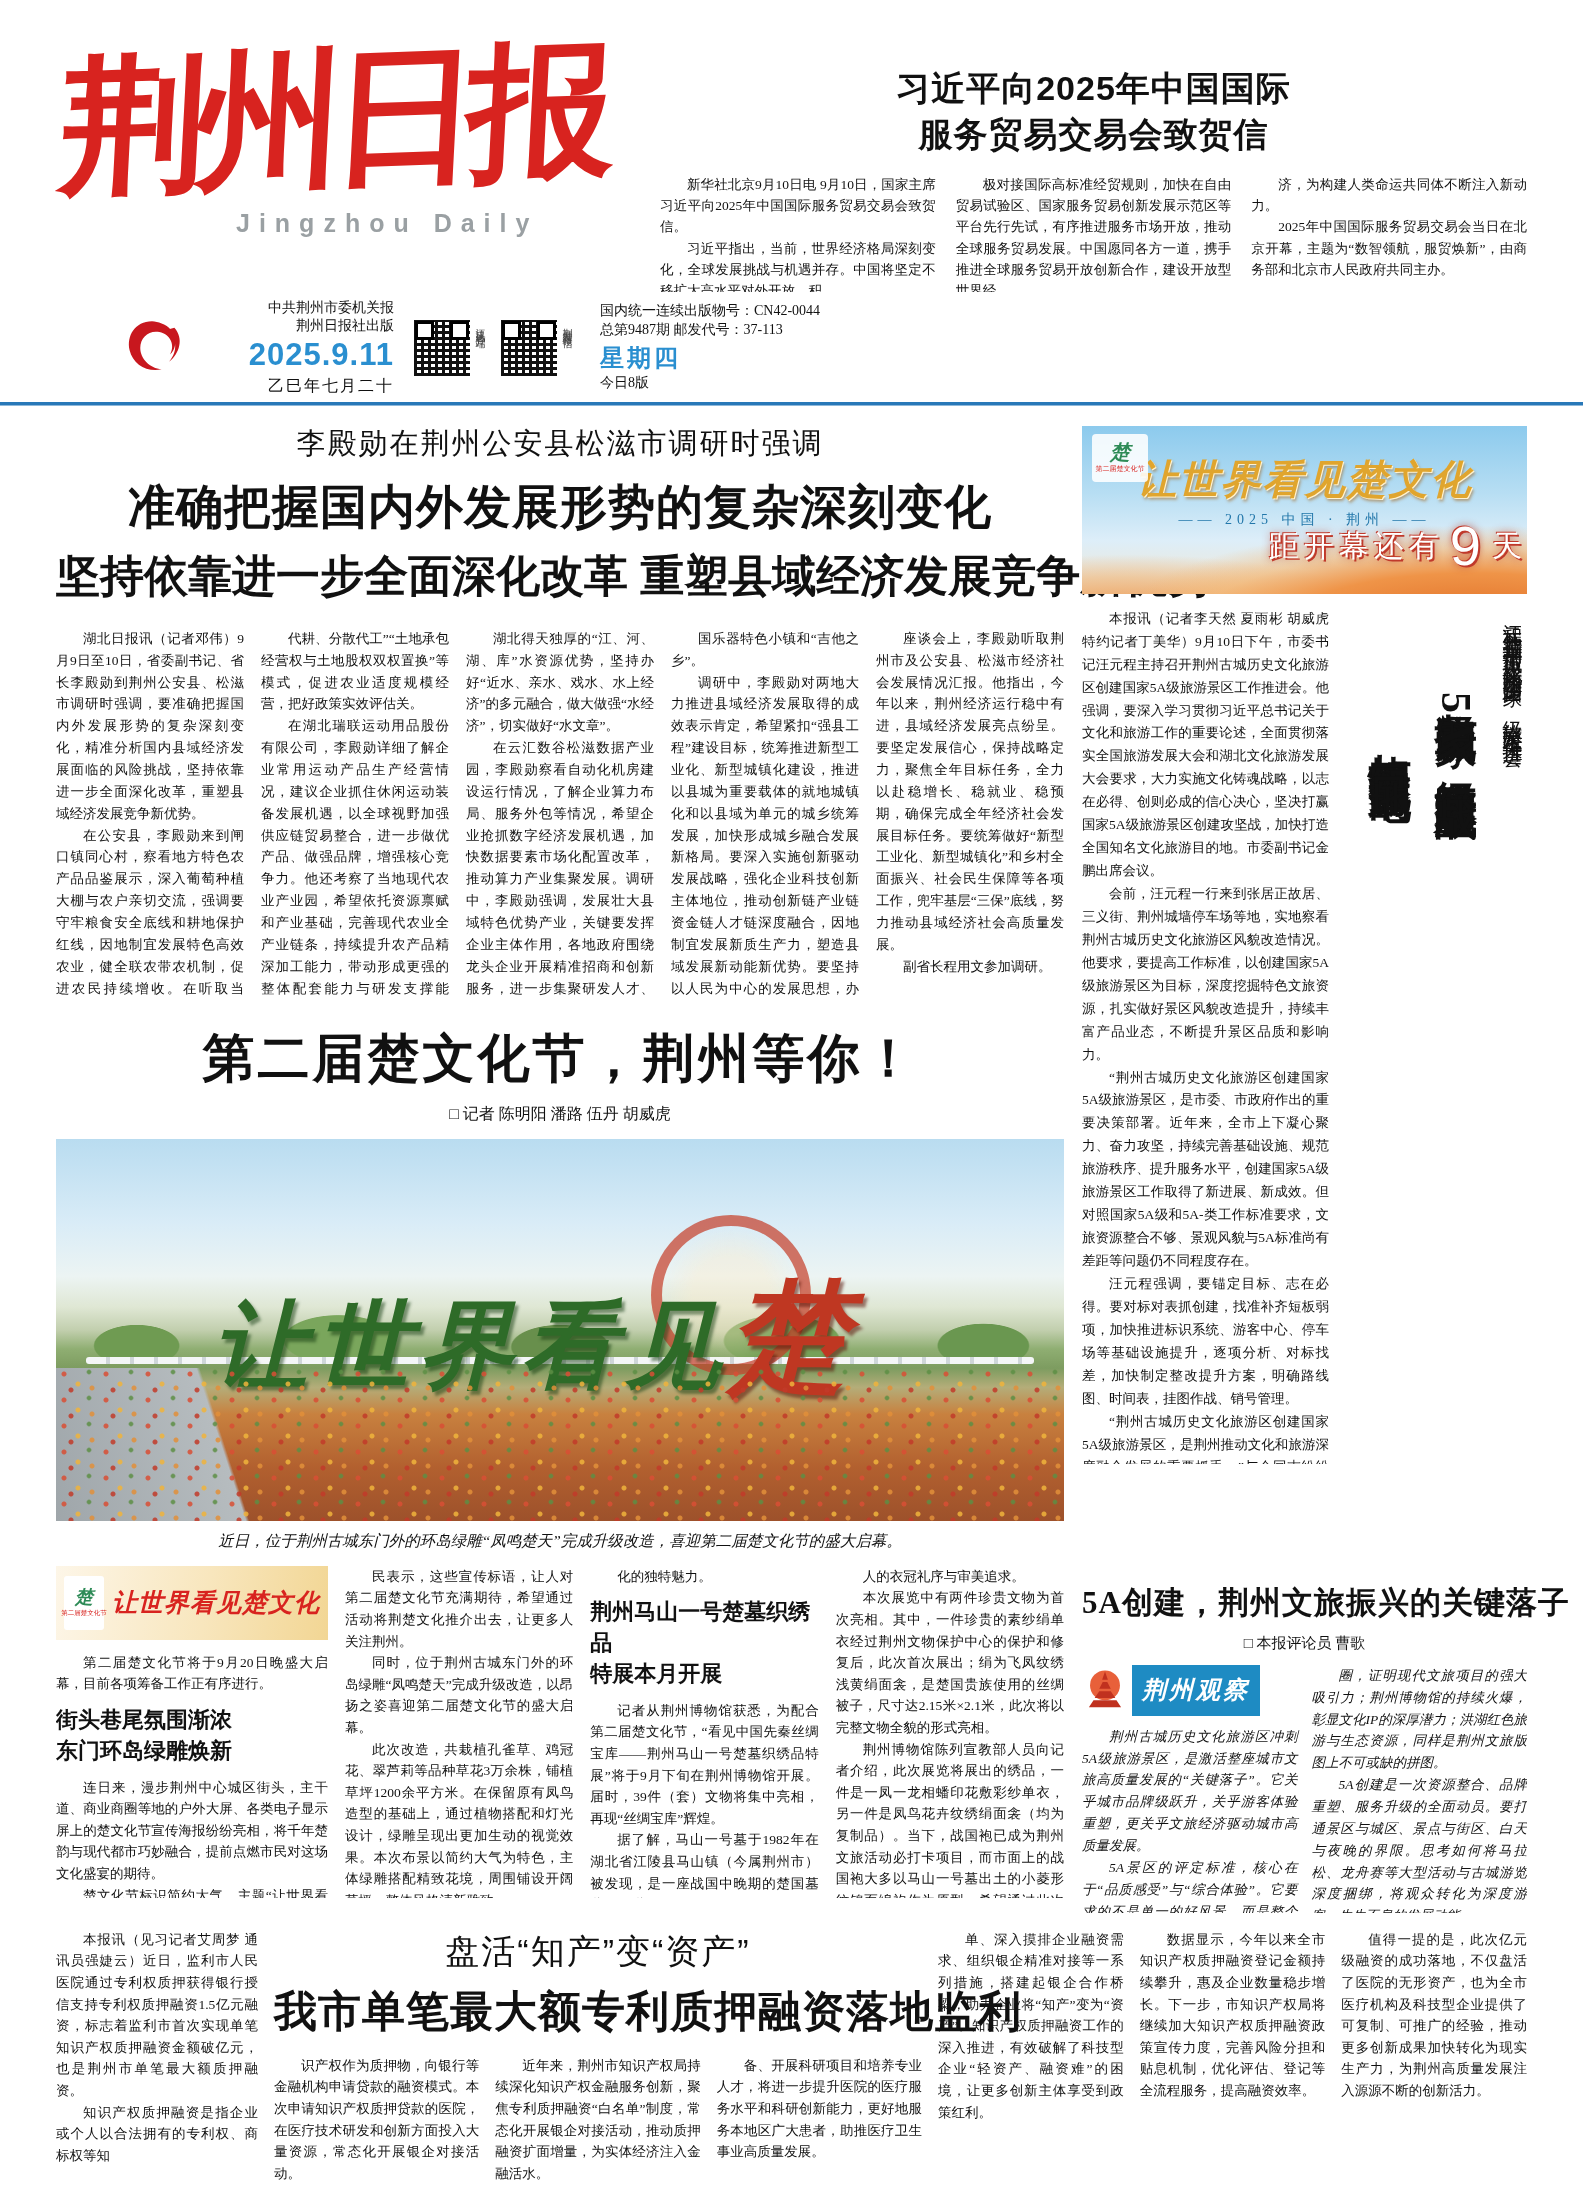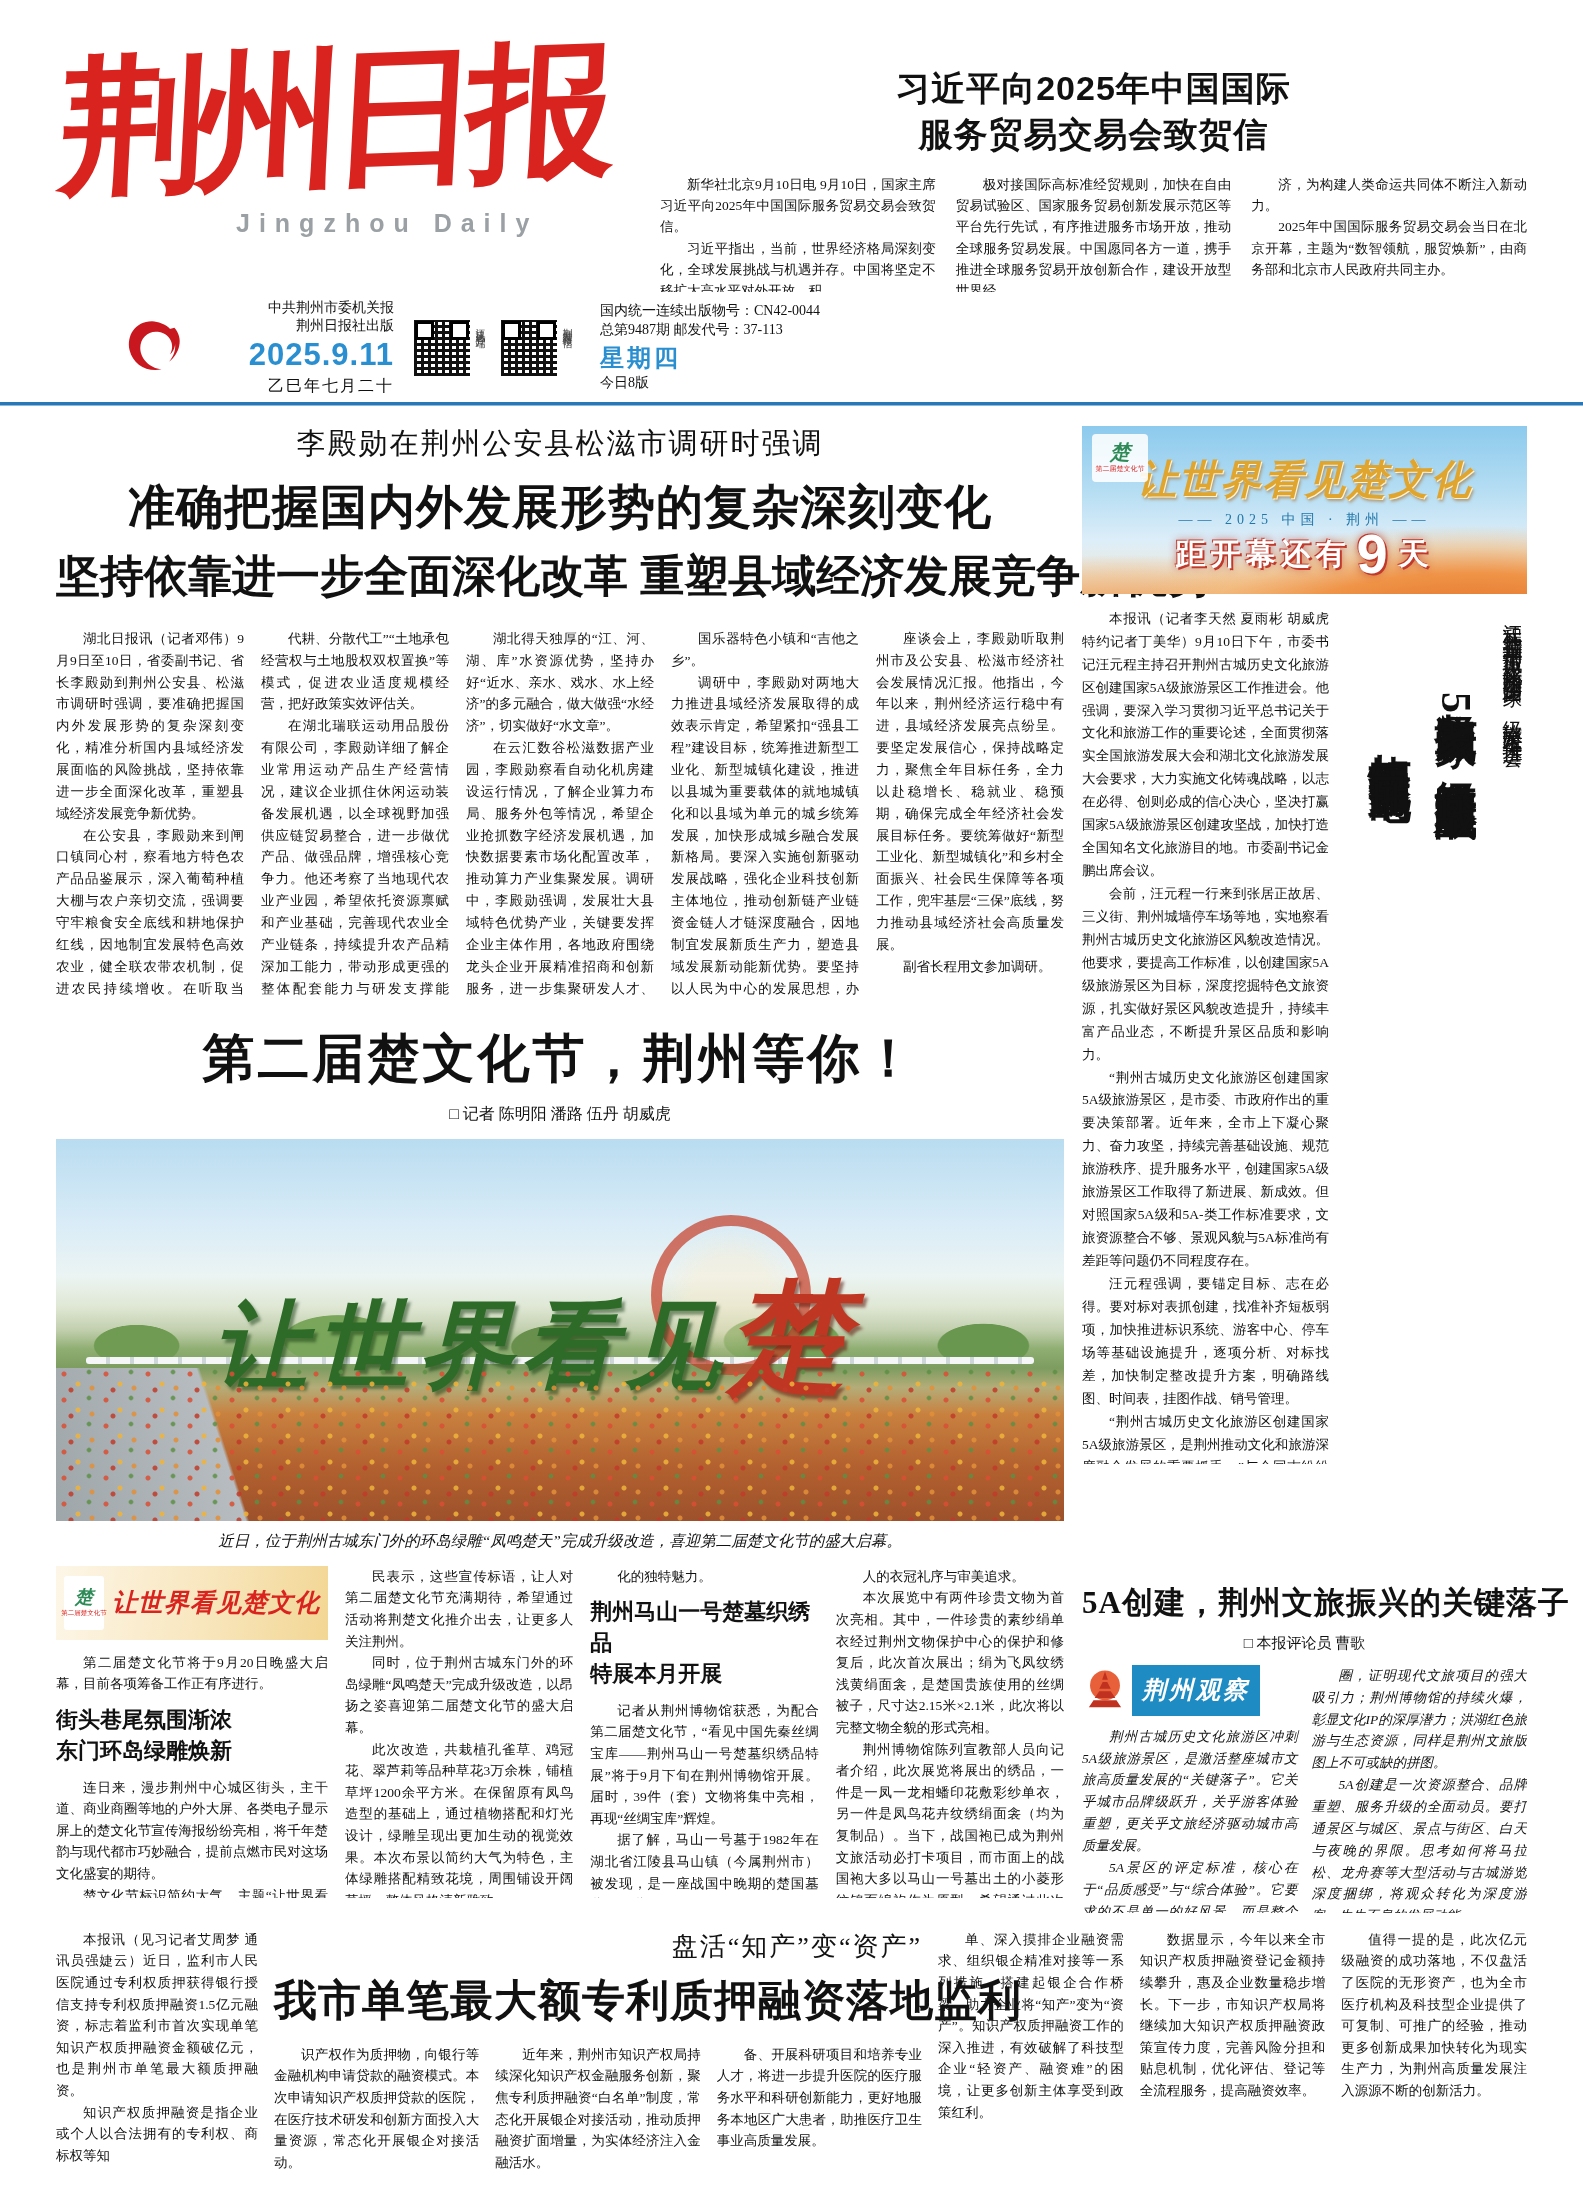--- a/index.html
+++ b/index.html
@@ -108,22 +108,22 @@
   
   .banner { height:168px; position:relative; overflow:hidden; margin-top:14px;
     background:
       radial-gradient(130% 95% at 88% 118%, #e06a22 0%, #ef9448 32%, rgba(244,180,110,.55) 48%, transparent 62%),
       radial-gradient(110% 75% at 10% 120%, #e8863a 0%, rgba(240,170,100,.5) 40%, transparent 58%),
       linear-gradient(180deg,#8ccaed 0%,#b7def3 40%,#ddeef9 68%,#f2e6cf 100%); }
   .banner-title { margin-top:26px; text-align:center; font-style:italic; font-weight:900;
     font-size:40px; letter-spacing:2px; color:#e0a52e;
     text-shadow:1px 1px 0 #fff3d1, 2px 3px 3px rgba(160,90,10,.5); white-space:nowrap; }
   .banner-sub { text-align:center; color:#2277aa; font-size:14px; letter-spacing:5px; margin-top:4px; }
-  .banner-count { position:absolute; bottom:8px; width:100%; text-align:center; color:#fff;
-    font-weight:700; font-size:30px; letter-spacing:5px;
+  .banner-count { position:absolute; bottom:16px; width:100%; text-align:right; color:#fff;
+    font-weight:400; font-size:30px; letter-spacing:5px;
     font-family:"Liberation Sans","DejaVu Sans",sans-serif;
     text-shadow:2px 2px 0 #c0392b, -1px -1px 0 #c0392b, 0 0 8px rgba(180,40,20,.8); }
   .banner-days { font-size:56px; vertical-align:-9px; margin:0 6px; }
   .banner-logo { position:absolute; top:8px; left:10px; width:56px; height:48px;
     background:rgba(255,255,255,.88); border-radius:4px; display:flex; flex-direction:column;
     align-items:center; justify-content:center; }
   .banner-logo .mark { font-size:20px; font-weight:900; font-style:italic; color:#2e8b57; line-height:1; }
   .banner-logo .cap { font-size:7px; color:#d8231f; margin-top:2px; white-space:nowrap; }
 
   
@@ -159,22 +159,22 @@
   .jz-observe { display:flex; align-items:center; gap:4px; margin-bottom:10px; }
   .jz-observe .pagoda { width:46px; height:46px; flex:none; }
   .jz-observe .box { background:#1e8bc3; color:#fff; font-weight:900; font-size:24px;
     letter-spacing:3px; padding:6px 10px; white-space:nowrap; }
 
   
   .band3 { display:flex; gap:16px; padding:16px 56px 0 56px; height:282px; overflow:hidden; }
   .band3 .col { font-size:13.5px; line-height:1.6; text-align:justify; }
   .b3-col0 { width:202px; flex:none; }
   .b3-center { width:648px; flex:none; }
-  .b3-kicker { text-align:right; font-size:26px; letter-spacing:2px;
-    font-family:Liberation Serif, serif; }
+  .b3-kicker { text-align:center; font-size:34px; letter-spacing:2px;
+    font-family:Liberation Sans, sans-serif; }
   .b3-h1 { text-align:center; font-size:43px; font-weight:900; letter-spacing:1px; margin:8px 0 14px 0; white-space:nowrap; }
   .b3-cols { display:flex; gap:16px; height:150px; overflow:hidden; }
   .b3-cols .col { flex:1; }
   .b3-right { flex:1; min-width:0; display:flex; gap:16px; }
   .b3-right .col { flex:1; }
 </style>
 </head>
 <body>
 
 <div class="page">

